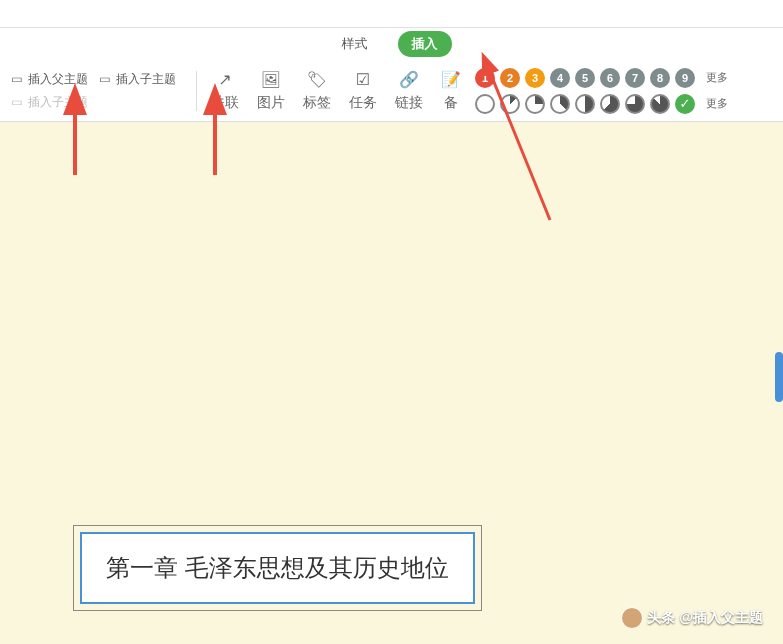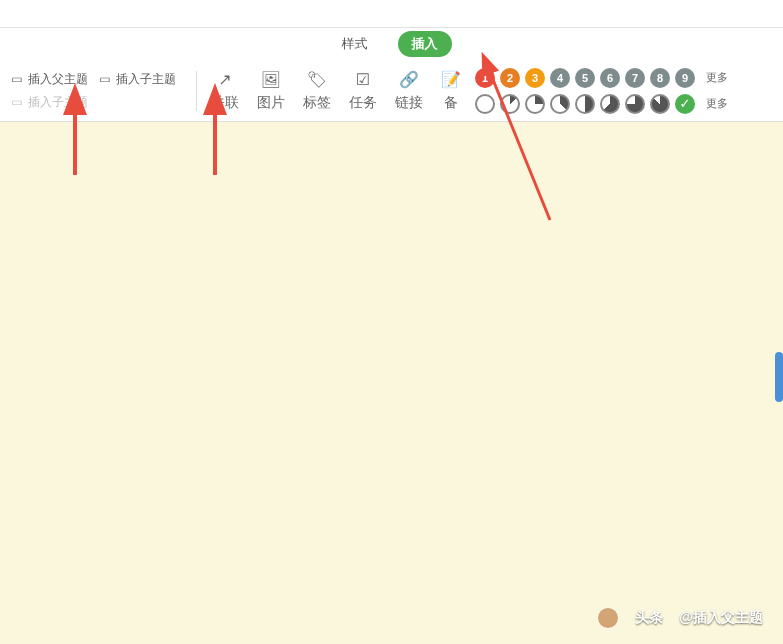--- a/index.html
+++ b/index.html
@@ -33,21 +33,21 @@
     .check-badge { width: 20px; height: 20px; border-radius: 50%; background: #4CAF50; display: flex; align-items: center; justify-content: center; color: #fff; font-size: 13px; cursor: pointer; }
     .more-link { font-size: 11px; color: #666; margin-left: 6px; }
     
     .canvas { position: absolute; top: 122px; left: 0; right: 0; bottom: 0; background: #faf7dc; }
     
     .topic-node { position: absolute; left: 80px; bottom: 40px; background: #fff; border: 2px solid #4a90d9; padding: 18px 24px; font-size: 24px; color: #333; outline: 1px solid #888; outline-offset: 6px; }
     
     .arrow { position: absolute; pointer-events: none; }
     .arrow svg { overflow: visible; }
     
-    .watermark { position: absolute; bottom: 15px; right: 20px; color: #fff; font-size: 14px; font-weight: bold; display: flex; align-items: center; gap: 16px; text-shadow: 0 1px 2px rgba(0,0,0,0.6); }
+    .watermark { position: absolute; bottom: 15px; right: 20px; color: #fff; font-size: 14px; font-weight: bold; display: flex; align-items: center; gap: 4px; text-shadow: 0 1px 2px rgba(0,0,0,0.6); }
     .avatar { width: 22px; height: 22px; border-radius: 50%; background: #d4a574; border: 1px solid #fff; }
     
     .scroll-hint { position: absolute; right: 0; top: 230px; width: 8px; height: 50px; background: #4a90d9; border-radius: 4px; }
   </style>
 </head>
 <body>
 
 <div class="top-bar"></div>
 
 <div class="tab-bar">
@@ -126,20 +126,23 @@
         <span class="progress-badge" style="background: conic-gradient(rgb(85, 85, 85) 0deg, rgb(85, 85, 85) 225deg, rgb(255, 255, 255) 225deg, rgb(255, 255, 255) 360deg); border: 2px solid rgb(136, 136, 136);"></span>
         <span class="progress-badge" style="background: conic-gradient(rgb(85, 85, 85) 0deg, rgb(85, 85, 85) 270deg, rgb(255, 255, 255) 270deg, rgb(255, 255, 255) 360deg); border: 2px solid rgb(136, 136, 136);"></span>
         <span class="progress-badge" style="background: conic-gradient(rgb(85, 85, 85) 0deg, rgb(85, 85, 85) 315deg, rgb(255, 255, 255) 315deg, rgb(255, 255, 255) 360deg); border: 2px solid rgb(136, 136, 136);"></span>
         <span class="check-badge">✓</span>
         <span class="more-link">更多</span>
       </div>
   </div>
 </div>
 
 <div class="canvas">
+  <div class="topic-node">
+    <span>第一章 毛泽东思想及其历史地位</span>
+  </div>
   <div class="scroll-hint"></div>
 </div>
 
 <div class="arrow" style="left:60px; top:90px;">
   <svg width="30" height="90">
       <defs>
         <marker id="ah1" markerWidth="10" markerHeight="10" refX="5" refY="3" orient="auto">
           <polygon points="0,0 8,3 0,6" fill="#e74c3c"></polygon>
         </marker>
       </defs>

